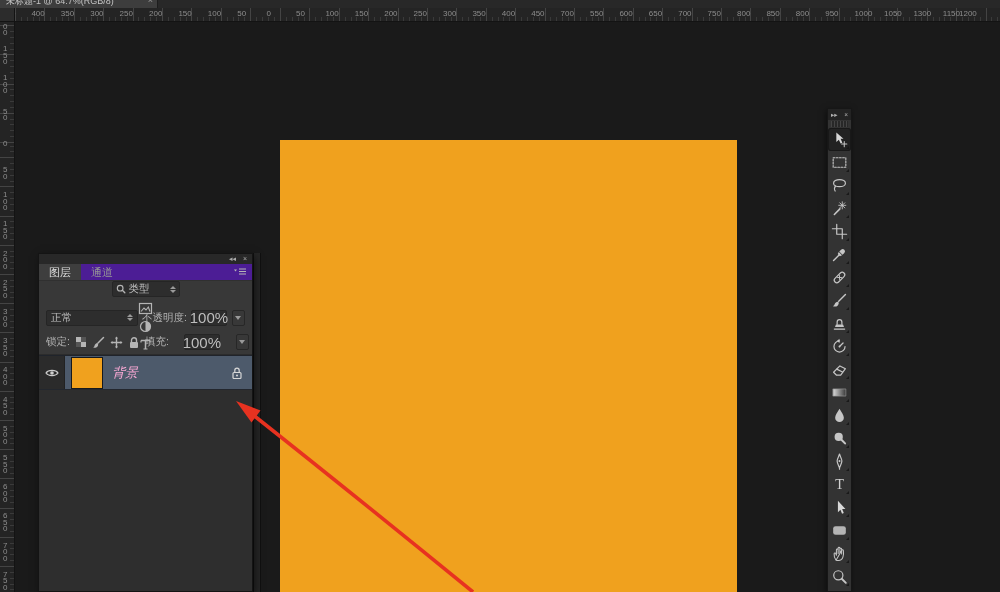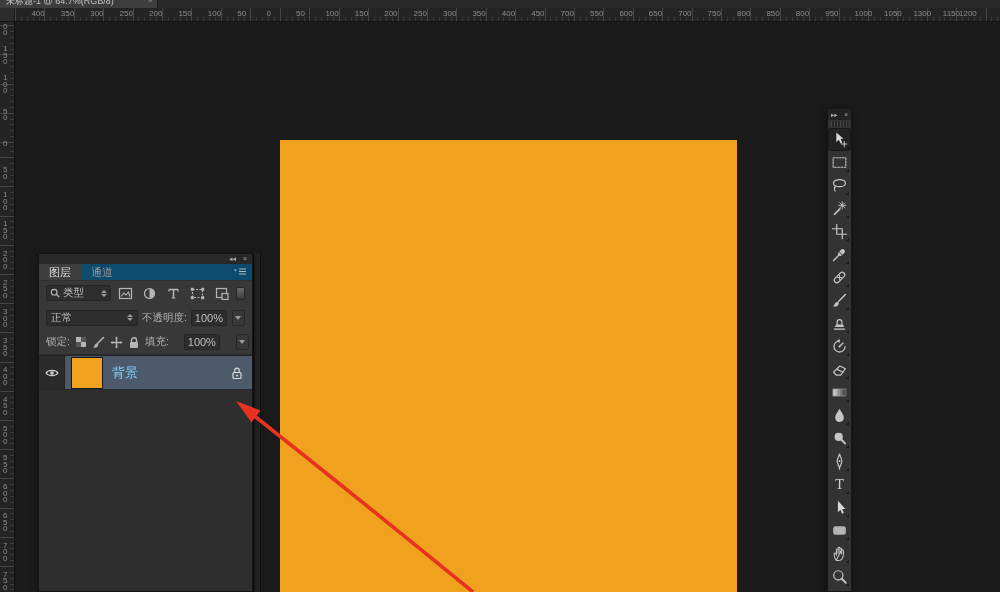--- a/index.html
+++ b/index.html
@@ -41,56 +41,56 @@
   
   #canvas { position:absolute; left:280px; top:140px; width:457px; height:452px; }
 
   
   #layers-panel { position:absolute; left:38px; top:253px; width:215px; height:339px;
     background:#383838; border:1px solid #141414; box-shadow:2px 3px 8px rgba(0,0,0,.55);
     display:flex; flex-direction:column; color:#c9c9c9; font-size:11px; z-index:10; }
   .panel-titlebar { height:10px; background:#282828; display:flex; justify-content:flex-end;
     align-items:center; gap:7px; padding:0 5px; flex:none; }
   .panel-titlebar .pt-ico { font-size:7px; line-height:8px; color:#aaa; }
-  .panel-tabs { height:17px; background:#0c4a6e; display:flex; align-items:stretch; flex:none;
+  .panel-tabs { height:17px; background:#4c1d95; display:flex; align-items:stretch; flex:none;
     border-bottom:1px solid #303030; position:relative; }
   .ptab { padding:0 10px; display:flex; align-items:center; font-size:11px; color:#969696; }
   .ptab.active { background:#3e3e3e; color:#dedede; }
   .panel-menu { position:absolute; right:5px; top:3px; }
   .prow { display:flex; align-items:center; padding:0 7px; flex:none; }
-  #filter-row { height:24px; gap:5px; }
+  #filter-row { height:24px; gap:5px;flex-direction:column; }
   .well { background:#2d2d2d; border:1px solid #252525; border-radius:2px; height:16px;
     display:flex; align-items:center; color:#bdbdbd; }
   #type-well { width:68px; padding:0 3px; gap:3px; }
   #type-well .wl { flex:1; font-size:10.5px; }
   .updown { display:flex; flex-direction:column; gap:1px; }
   .updown i { display:block; width:0; height:0; border-left:3px solid transparent;
     border-right:3px solid transparent; }
   .updown i.up { border-bottom:3px solid #9a9a9a; }
   .updown i.dn { border-top:3px solid #9a9a9a; }
   .ficon { width:20px; height:16px; display:flex; align-items:center; justify-content:center; }
   #filter-toggle { margin-left:auto; width:9px; height:13px; border-radius:2px;
     background:linear-gradient(#6b6b6b,#3a3a3a); border:1px solid #272727; }
   #blend-row { height:25px; gap:4px; }
   #blend-well { width:92px; padding:0 4px; justify-content:space-between; font-size:10.5px; }
   .plabel { color:#b2b2b2; font-size:10.5px; white-space:nowrap; }
-  .val-well { width:36px; justify-content:center; font-size:11px; }
+  .val-well { width:36px; justify-content:center; font-size:15px; }
   .dd-btn { width:13px; height:16px; background:#383838; border:1px solid #272727; border-radius:2px;
     display:flex; align-items:center; justify-content:center; margin-left:1px; }
   .dd-btn i { width:0; height:0; border-left:3px solid transparent; border-right:3px solid transparent;
     border-top:4px solid #9a9a9a; }
   #lock-row { height:25px; gap:5px; border-bottom:1px solid #2c2c2c; }
   .lk { width:16px; height:15px; display:flex; align-items:center; justify-content:center; }
   #fill-group { margin-left:auto; display:flex; align-items:center; gap:15px; }
   #layer-row { height:35px; background:#4d5a6b; display:flex; align-items:center; flex:none;
     border-top:1px solid #20242b; border-bottom:1px solid #23272e; }
   #eye-cell { width:26px; align-self:stretch; background:#2b2b2b; border-right:1px solid #222;
     display:flex; align-items:center; justify-content:center; }
   #layer-thumb { width:30px; height:30px; margin:0 10px 0 7px; outline:1px solid #16191d; }
-  #layer-name { font-size:13px; color:#7dd3fc; flex:1; }
+  #layer-name { font-style:italic; font-size:13px; color:#f9a8d4; flex:1; }
   #layer-lock { margin-right:9px; }
   #layer-list-rest { flex:1; background:#2e2e2e; }
 
   
   #panel-gutter { position:absolute; left:253px; top:253px; width:8px; height:339px;
     background:#262626; border-left:1px solid #101010; border-right:1px solid #101010; z-index:9; }
 
   
   #toolbar { position:absolute; left:827px; top:108px; width:25px; height:484px; background:#333;
     border:1px solid #161616; box-shadow:-1px 2px 6px rgba(0,0,0,.5); z-index:10;

